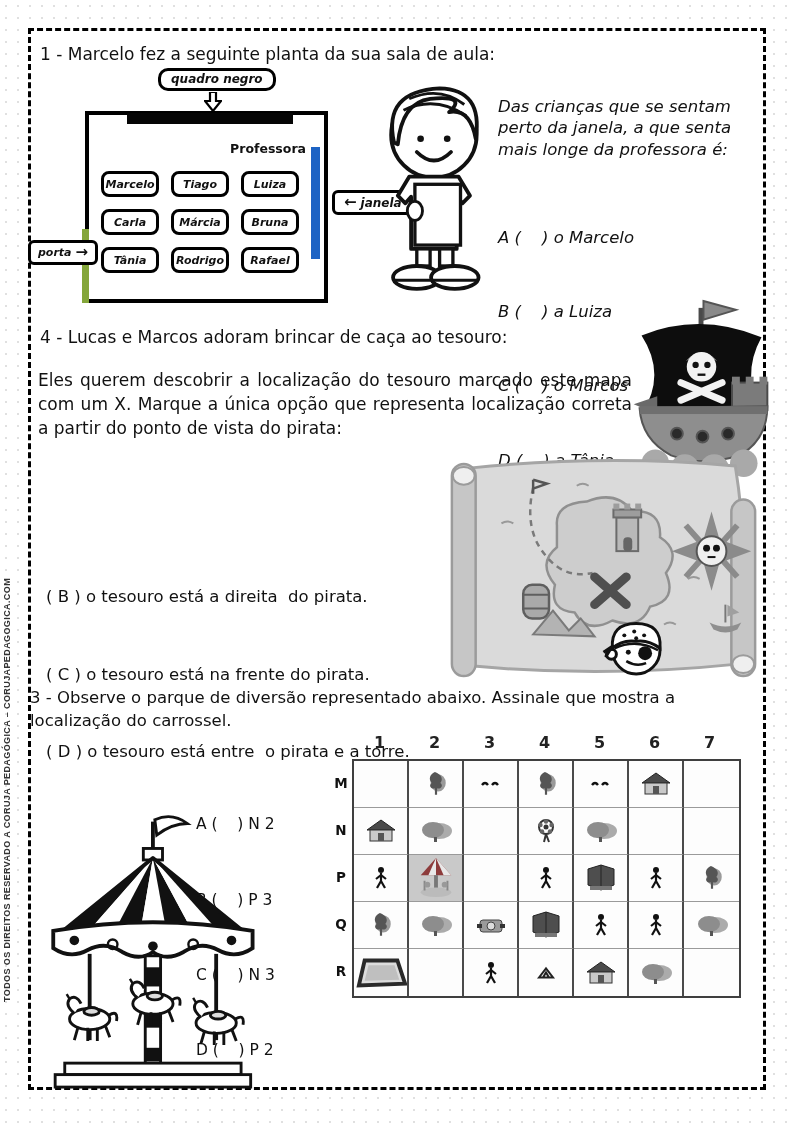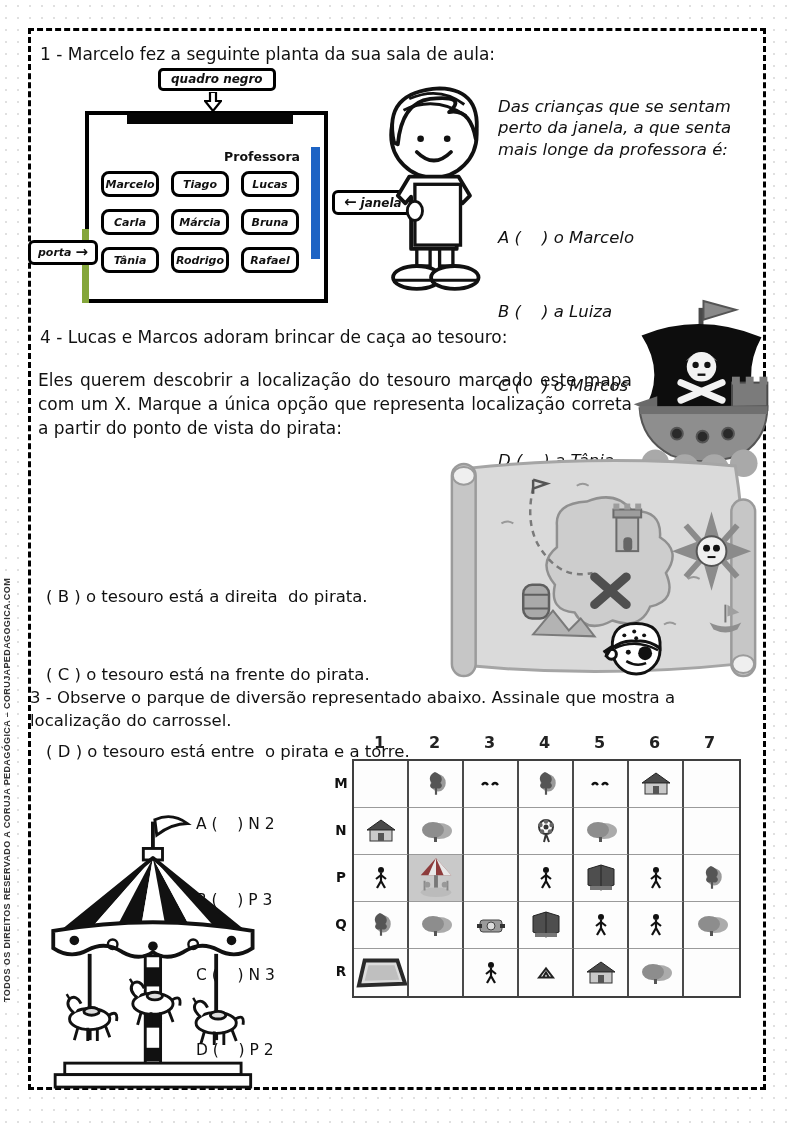--- a/index.html
+++ b/index.html
@@ -19,31 +19,31 @@
   .copyright {
     position:absolute; left:2px; top:462px; height:540px; z-index:1;
     writing-mode:vertical-rl; transform:rotate(180deg);
     font-size:9px; letter-spacing:.4px; color:#333; white-space:nowrap;
     font-family:"Liberation Sans", sans-serif; font-weight:600;
   }
   .qtitle { font-size:17px; }
   
   .q1-title { left:40px; top:44px; }
   .board-label {
-    left:158px; top:68px; border:3px solid #000; border-radius:5px;
+    left:158px; top:68px; border:3px solid #000; border-radius:10px;
     padding:1px 10px 2px; font-size:12px; font-weight:bold; font-style:italic;
     background:#fff;
   }
   .down-arrow { left:204px; top:92px; }
   .classroom {
     left:85px; top:111px; width:243px; height:192px;
     border:4px solid #000; background:#fff;
   }
   .blackboard { position:absolute; left:38px; top:-2px; width:166px; height:11px; background:#050505; }
-  .teacher { position:absolute; right:24px; top:26px; font-size:12.5px; font-weight:bold;margin-top:8px; }
+  .teacher { position:absolute; right:18px; top:26px; font-size:12.5px; font-weight:bold; }
   .window-bar { position:absolute; right:4px; top:32px; width:9px; height:112px; background:#1d63c4; }
   .door-bar { position:absolute; left:-7px; top:114px; width:7px; height:74px; background:#84a63a; }
   .desks {
     position:absolute; left:12px; top:56px;
     display:grid; grid-template-columns:repeat(3,58px); column-gap:16px; row-gap:15px;gap:12px;
   }
   .desk {
     height:26px; border:3px solid #000; border-radius:8px; background:#fff;
     display:flex; align-items:center; justify-content:center;
     font-size:11px; font-weight:bold; font-style:italic;
@@ -105,21 +105,21 @@
   </svg>
 
   <div class="layer classroom">
     <div class="blackboard"></div>
     <div class="teacher">Professora</div>
     <div class="window-bar"></div>
     <div class="door-bar"></div>
     <div class="desks">
       <div class="desk">Marcelo</div>
       <div class="desk">Tiago</div>
-      <div class="desk">Lucas</div>
+      <div class="desk">Luiza</div>
       <div class="desk">Carla</div>
       <div class="desk">Márcia</div>
       <div class="desk">Bruna</div>
       <div class="desk">Tânia</div>
       <div class="desk">Rodrigo</div>
       <div class="desk">Rafael</div>
     </div>
   </div>
 
   <div class="layer tag porta-label">

